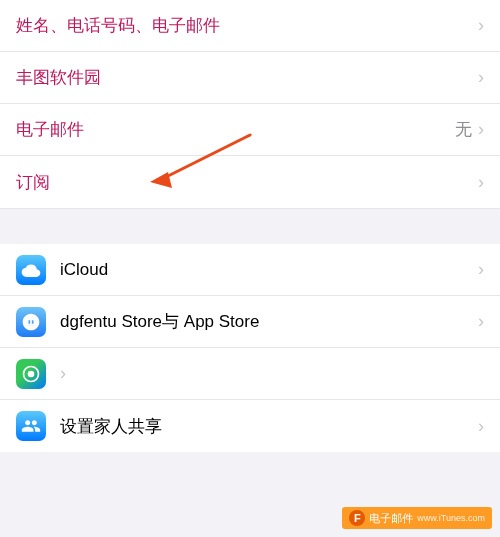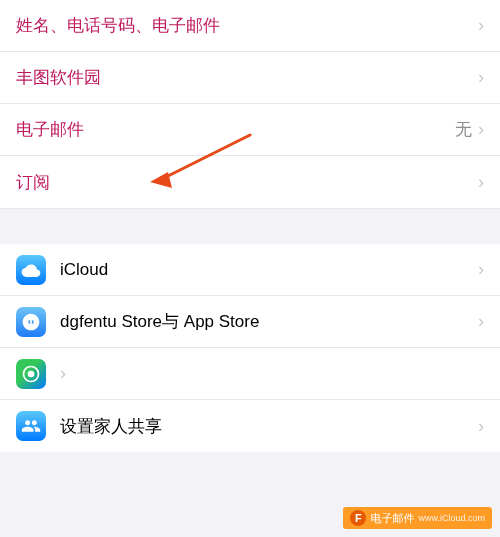--- a/index.html
+++ b/index.html
@@ -252,17 +252,17 @@
       <span class="icon-label">设置家人共享</span>
       <span class="chevron">›</span>
     </div>
 
   </div>
 
   <div class="watermark">
     <div class="watermark-inner">
       <div class="watermark-f">F</div>
       <span>电子邮件</span>
-      <span style="font-size:9px; opacity:0.85;">www.iCloud.com</span>
+      <span style="font-size:9px; opacity:0.85;">www.iTunes.com</span>
     </div>
   </div>
 
 </div>
 
 </body></html>

